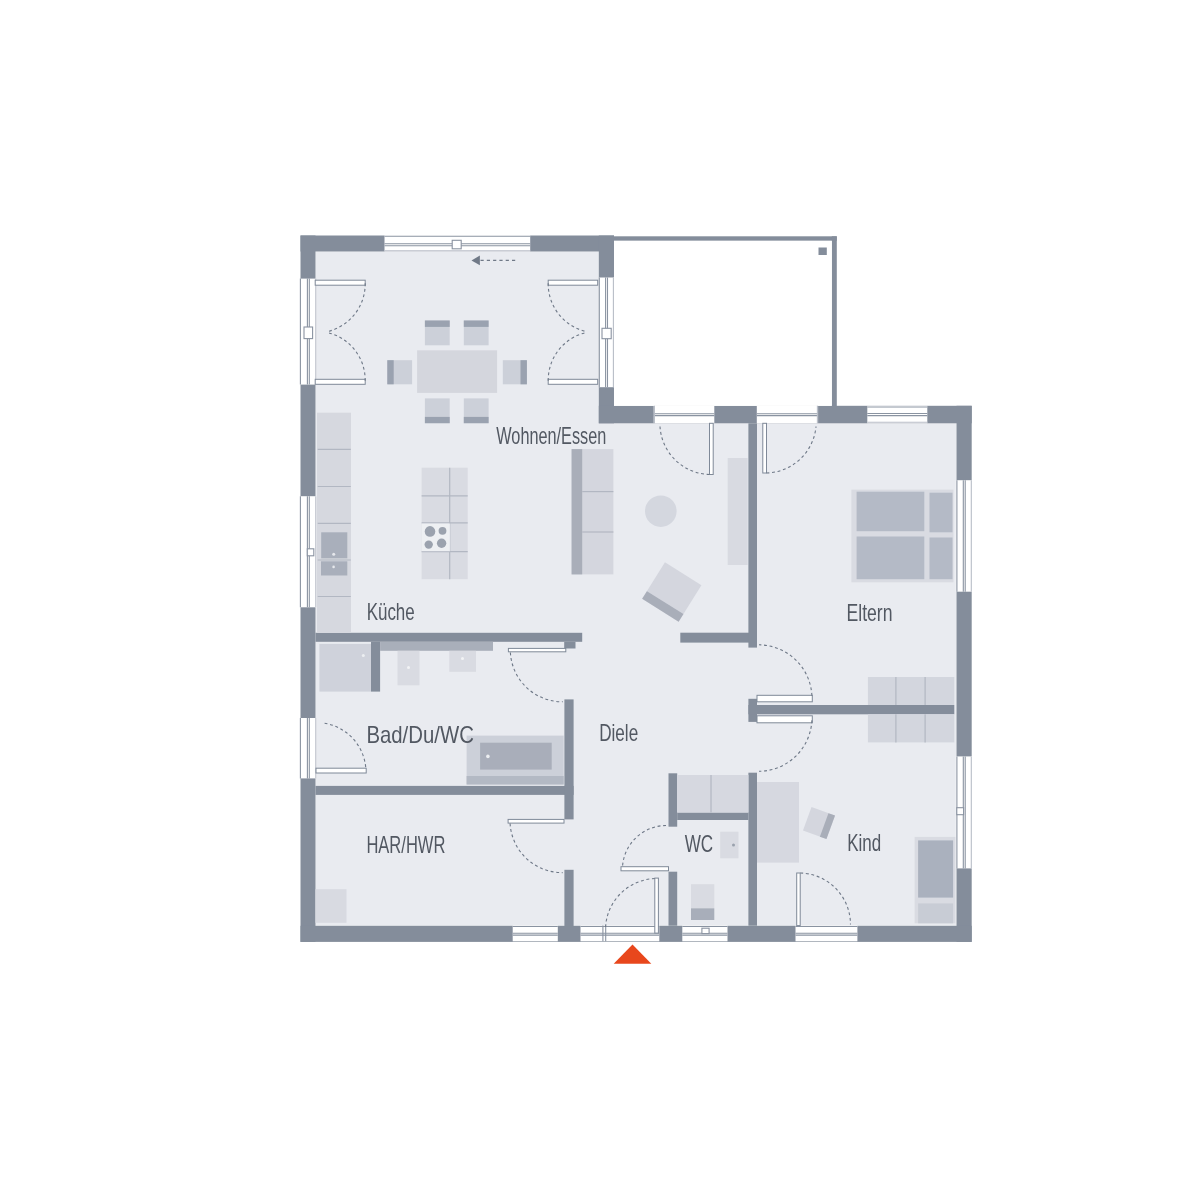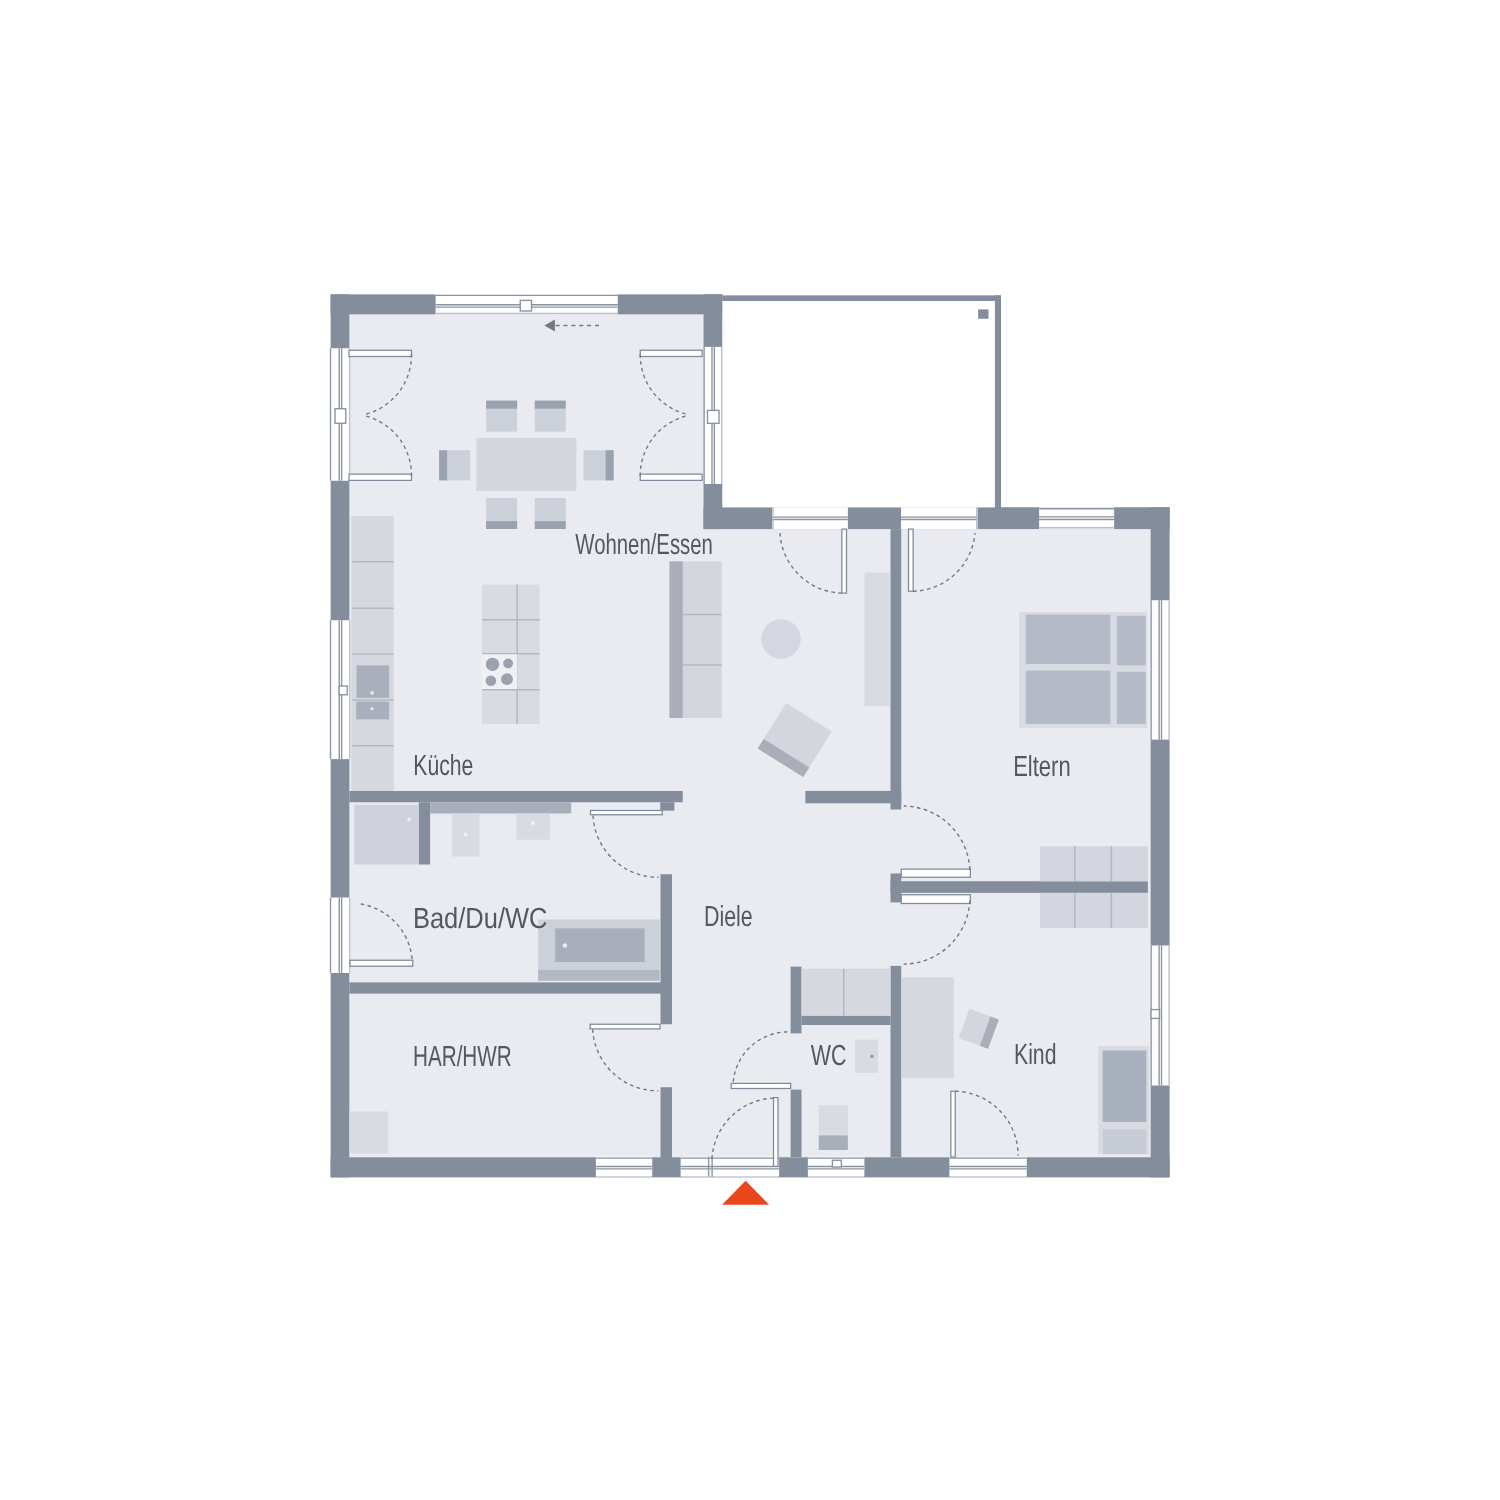--- a/index.html
+++ b/index.html
@@ -1,16 +1,16 @@
 <!DOCTYPE html>
 <html><head>
 <meta charset="utf-8">
 <style>
   html,body{margin:0;padding:0;background:#ffffff;}
-  .wrap{width:968px;height:1200px;position:relative;}
+  .wrap{width:968px;height:1200px;position:relative;margin-left:36px;}
   svg{display:block;}
   text{font-family:"Liberation Sans", sans-serif; fill:#525862;}
 </style>
 </head>
 <body>
 <div class="wrap">
 <svg width="1200" height="1200" viewBox="0 0 1200 1200">
 
 <rect x="0" y="0" width="1200" height="1200" fill="#ffffff"></rect>
 

